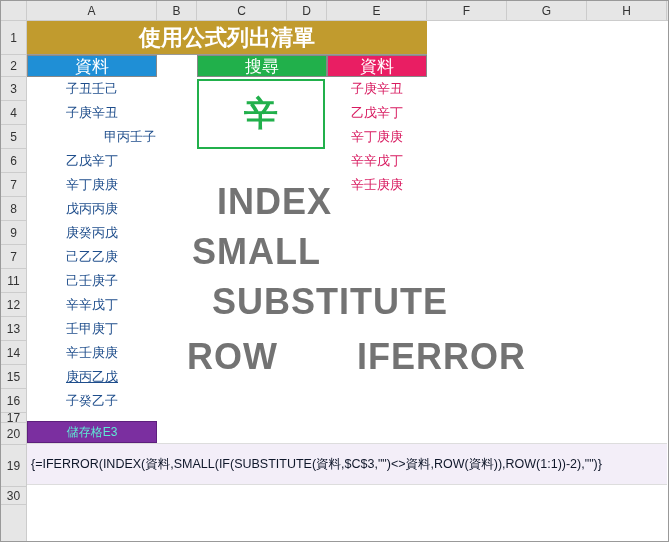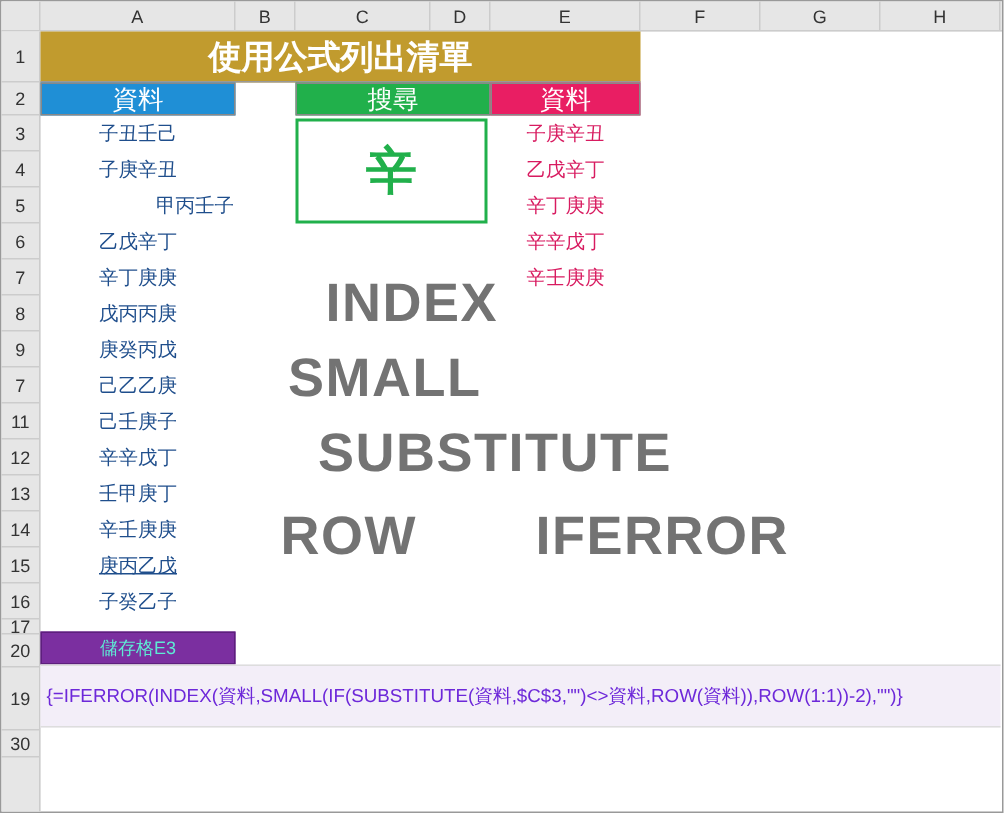--- a/index.html
+++ b/index.html
@@ -118,21 +118,21 @@
     color: #5eead4;
     font-size: 12px;
     display: flex;
     align-items: center;
     justify-content: center;
     border: 1px solid #5d1f7d;
   }
   .formula-bar {
     position: absolute;
     background: #f3eef8;
-    color: #6d28d9;
+    color: #0f172a;
     font-size: 12.5px;
     display: flex;
     align-items: center;
     padding: 0 4px;
     border-top: 1px solid #ddd;
     border-bottom: 1px solid #ddd;
     white-space: nowrap;
     overflow: hidden;
   }
 </style>

